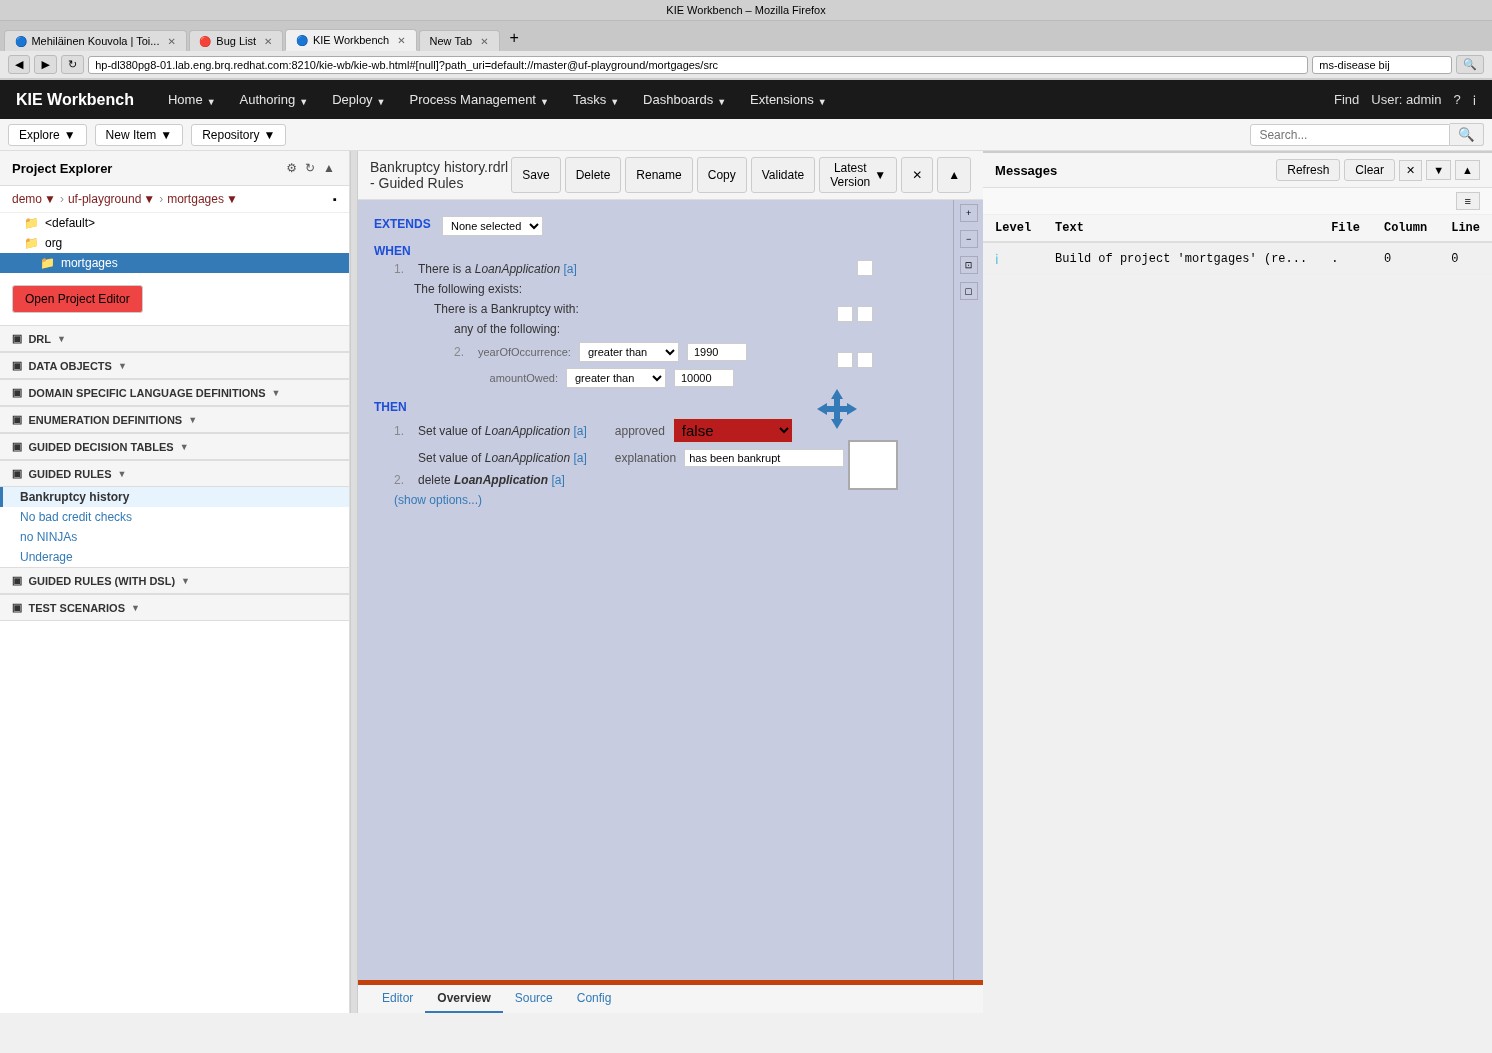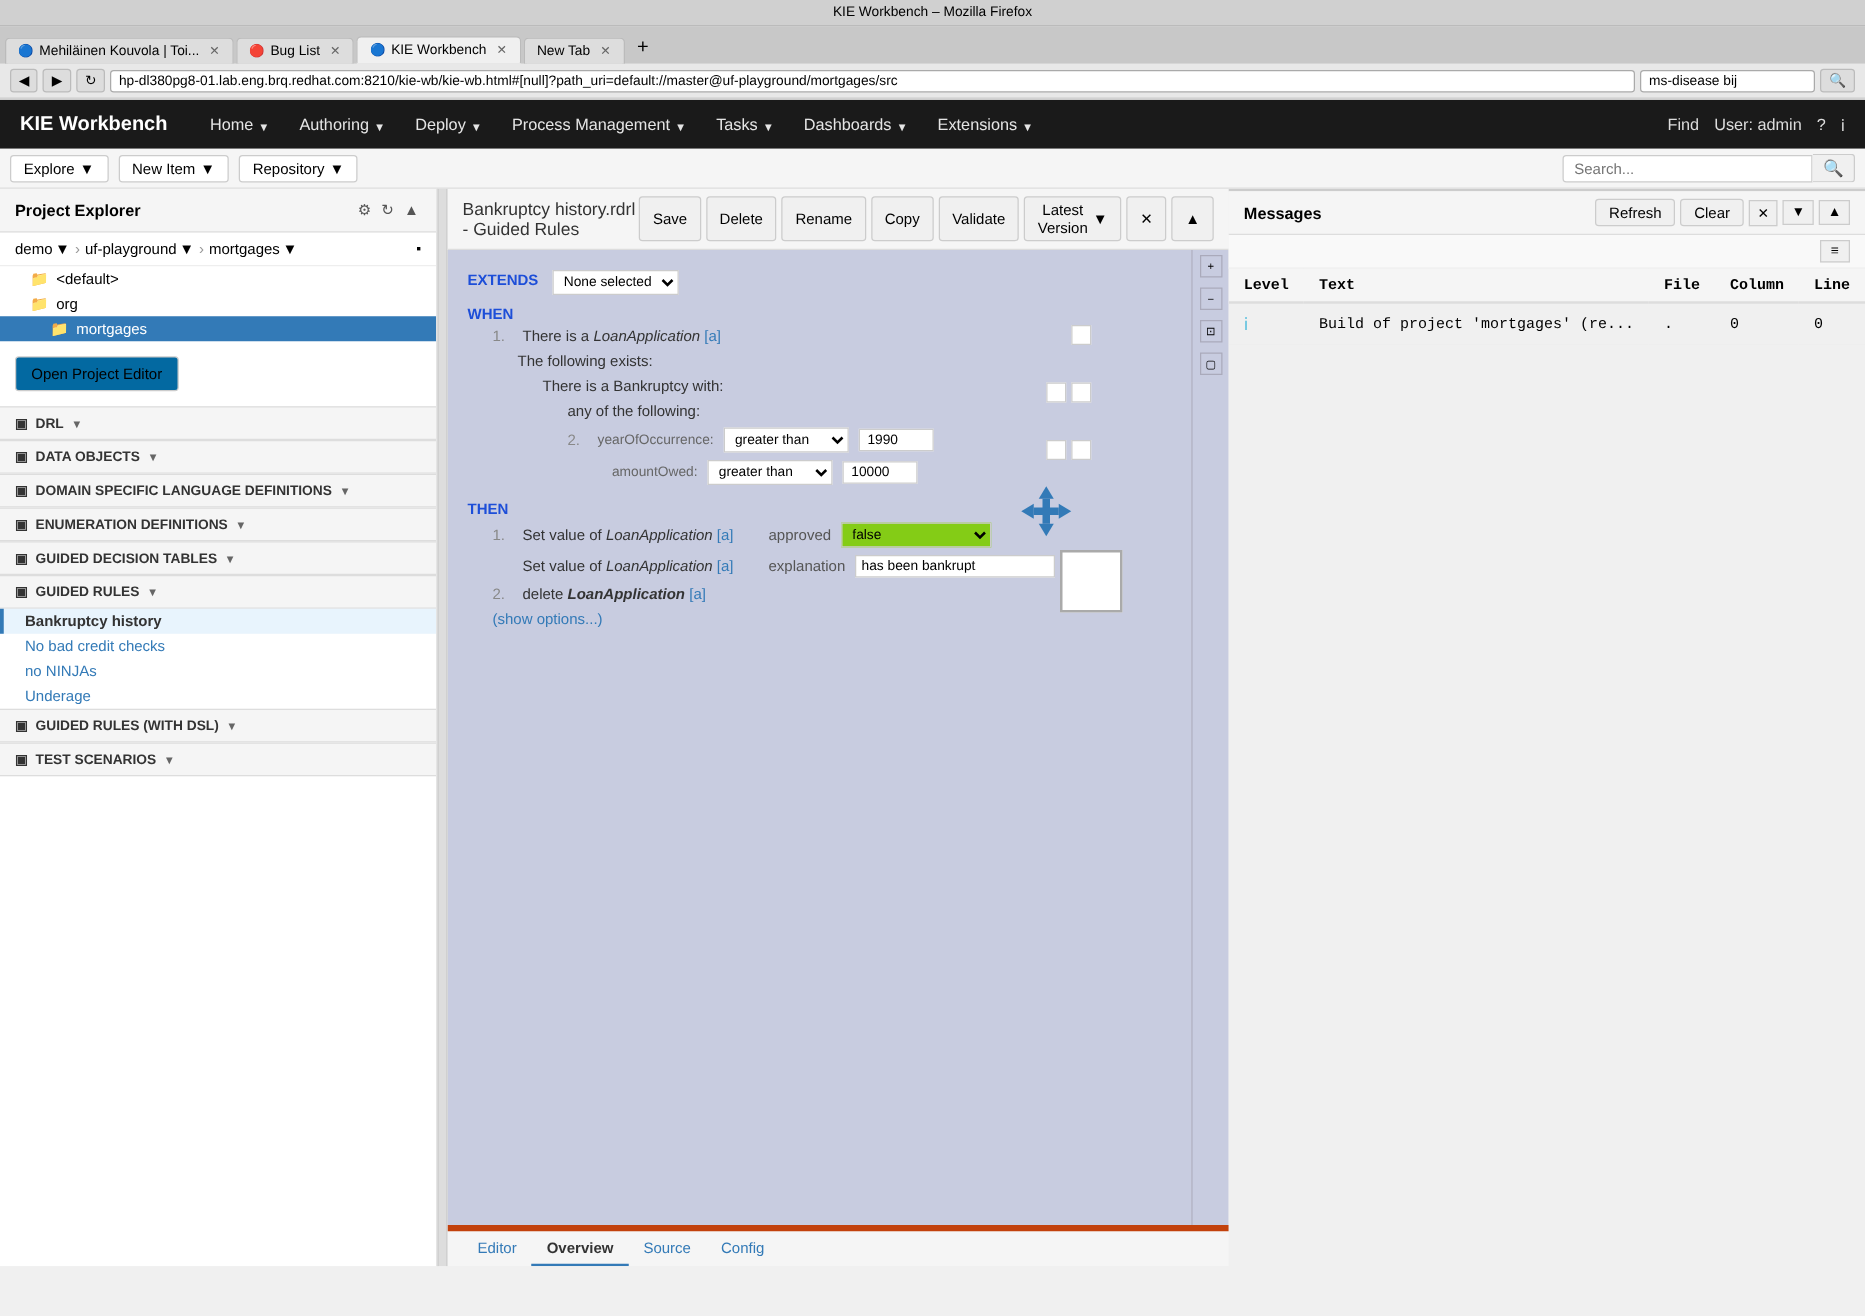--- a/index.html
+++ b/index.html
@@ -42,29 +42,29 @@
 
     
     .sidebar { width: 350px; background: white; border-right: 1px solid #ddd; display: flex; flex-direction: column; overflow: hidden; }
     .sidebar-header { padding: 8px 12px; background: #f5f5f5; border-bottom: 1px solid #ddd; font-weight: bold; font-size: 13px; display: flex; align-items: center; justify-content: space-between; }
     .sidebar-header-icons { display: flex; gap: 4px; }
     .sidebar-icon-btn { background: none; border: none; cursor: pointer; padding: 2px; font-size: 12px; color: #555; }
     .sidebar-content { overflow-y: auto; flex: 1; }
 
     
     .project-breadcrumb { padding: 6px 12px; display: flex; align-items: center; gap: 4px; font-size: 12px; border-bottom: 1px solid #eee; }
-    .breadcrumb-item { color: #000000; cursor: pointer; display: flex; align-items: flex-start; gap: 2px; }
+    .breadcrumb-item { color: #7f1d1d; cursor: pointer; display: flex; align-items: flex-start; gap: 2px; }
     .breadcrumb-sep { color: #999; }
     .tree-item { padding: 3px 12px; cursor: pointer; display: flex; align-items: center; gap: 6px; }
     .tree-item.selected { background: #337ab7; color: white; }
     .tree-folder-icon { color: #f5a623; }
     .tree-indent-1 { padding-left: 24px; }
     .tree-indent-2 { padding-left: 40px; }
 
-    .open-project-btn { margin: 12px; border: 1px solid #ccc; background: #0369a1; padding: 6px 12px; cursor: pointer; font-size: 12px; border-radius: 3px; }
+    .open-project-btn { margin: 12px; border: 1px solid #ccc; background: #ef4444; padding: 6px 12px; cursor: pointer; font-size: 12px; border-radius: 3px; }
 
     
     .section-header { padding: 6px 12px; background: #f5f5f5; border-top: 1px solid #ddd; border-bottom: 1px solid #ddd; cursor: pointer; display: flex; align-items: center; gap: 6px; font-size: 11px; font-weight: bold; color: #333; text-transform: uppercase; }
     .section-header .section-arrow { font-size: 9px; color: #666; }
     .section-item { padding: 3px 20px; font-size: 12px; color: #337ab7; cursor: pointer; }
     .section-item.active { font-weight: bold; color: #333; }
 
     
     .content-area { flex: 1; display: flex; flex-direction: row; overflow: hidden; }
 
@@ -110,21 +110,21 @@
     .msg-table { width: 100%; border-collapse: collapse; }
     .msg-table th { background: #f5f5f5; border-bottom: 2px solid #ddd; padding: 6px 12px; text-align: left; font-size: 12px; font-weight: bold; }
     .msg-table td { padding: 6px 12px; border-bottom: 1px solid #eee; font-size: 12px; }
     .info-icon { color: #5bc0de; font-size: 14px; }
 
     
     .splitter-h { width: 8px; background: #ddd; cursor: col-resize; border-left: 1px solid #ccc; border-right: 1px solid #ccc; }
     .condition-label { color: #666; font-size: 11px; min-width: 80px; text-align: right; }
     .condition-operator { background: white; border: 1px solid #ccc; padding: 2px 4px; font-size: 11px; min-width: 100px; }
     .condition-value-input { background: white; border: 1px solid #ccc; padding: 2px 6px; font-size: 11px; width: 60px; }
-    .approved-select { background: #84cc16; border: 1px solid #ccc; padding: 2px 4px; font-size: 11px; min-width: 120px; }
+    .approved-select { background: #b91c1c; border: 1px solid #ccc; padding: 2px 4px; font-size: 15px; min-width: 120px; }
     .false-input { background: white; border: 1px solid #ccc; padding: 2px 4px; font-size: 11px; min-width: 60px; }
 
     .drag-icon { position: absolute; top: 185px; left: 455px; z-index: 20; }
     .drag-icon svg { width: 48px; height: 48px; }
 
     .drop-box { position: absolute; top: 240px; left: 490px; z-index: 15; width: 50px; height: 50px; background: white; border: 2px solid #aaa; }
 
   </style>
 </head>
 <body>

